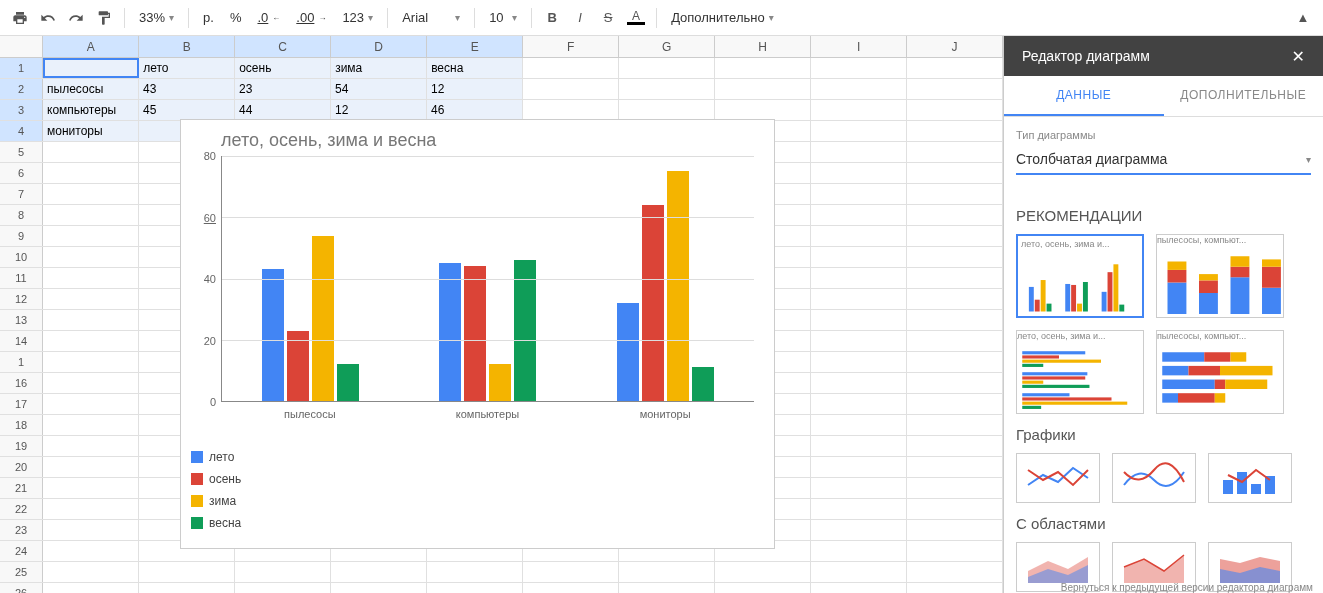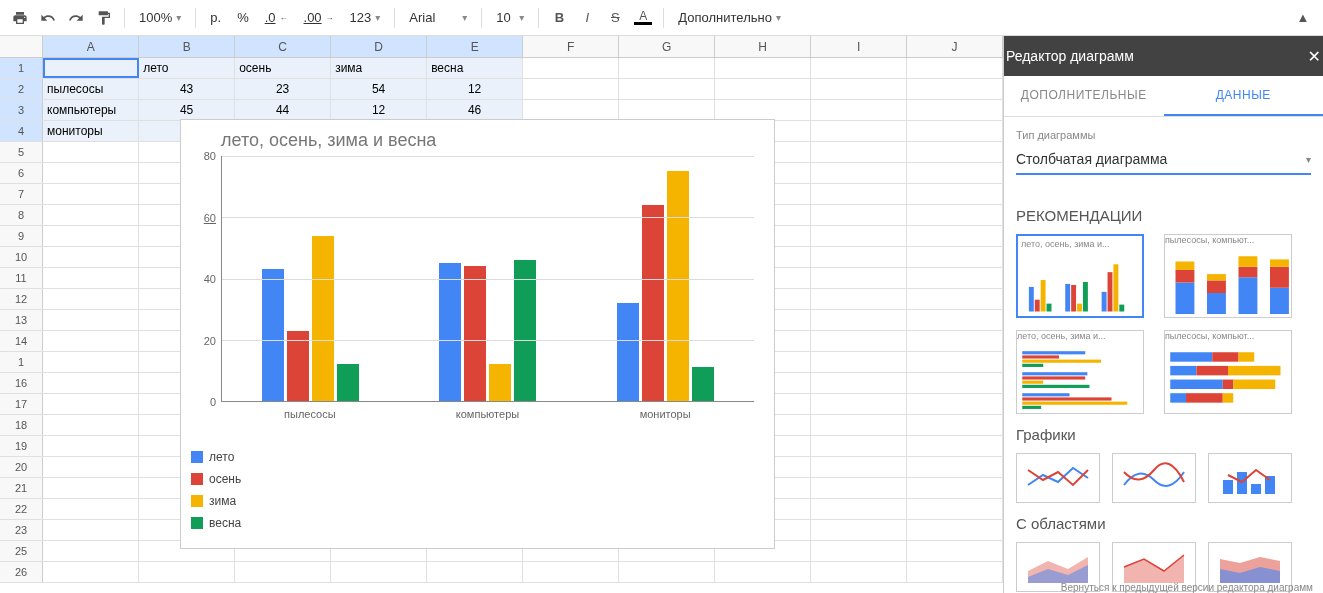--- a/index.html
+++ b/index.html
@@ -14,50 +14,50 @@
 .sheet-area { flex: 1; position: relative; overflow: hidden; }
 .col-headers { display: flex; height: 22px; background: #f8f8f8; border-bottom: 1px solid #ccc; }
 .row-header-corner { width: 45px; border-right: 1px solid #ccc; background: #f8f8f8; }
 .col-h { width: 100px; border-right: 1px solid #ccc; text-align: center; line-height: 22px; color: #555; font-size: 12px; }
 .col-h.sel { background: #d0e4ff; }
 .rows { position: relative; }
 .row { display: flex; height: 21px; border-bottom: 1px solid #e0e0e0; }
 .row-h { width: 45px; border-right: 1px solid #ccc; text-align: center; line-height: 21px; color: #555; font-size: 11px; background: #f8f8f8; }
 .row-h.sel { background: #d0e4ff; }
 .cell { width: 100px; border-right: 1px solid #e0e0e0; padding: 0 4px; line-height: 21px; font-size: 12px; white-space: nowrap; overflow: hidden; }
-.cell.num { text-align: center; }
+.cell.num { text-align: left; }
 .cell.sel { background: #eaf1fb; }
 .cell.active { border: 2px solid #4285f4; line-height: 17px; }
 .chart-overlay { position: absolute; left: 180px; top: 83px; width: 595px; height: 430px; background: #fff; border: 1px solid #ccc; z-index: 10; display: flex; padding: 10px 20px 10px 10px; flex-direction: column; }
 .chart-title { font-size: 18px; color: #777; margin-bottom: 5px; margin-left: 30px; }
 .chart-body { flex: 1; display: flex; flex-direction: column; }
 .chart-plot { flex: 1; display: flex; }
 .chart-yaxis { width: 30px; position: relative; }
 .chart-yaxis div { position: absolute; right: 5px; font-size: 11px; color: #666; transform: translateY(-50%); }
 .chart-grid { flex: 1; position: relative; border-left: 1px solid #888; border-bottom: 1px solid #888; }
 .gridline { position: absolute; left: 0; right: 0; height: 1px; background: #ddd; }
 .bar-groups { position: absolute; left: 0; right: 0; bottom: 0; top: 0; display: flex; }
 .bar-group { flex: 1; display: flex; align-items: flex-end; justify-content: center; gap: 3px; }
 .bar { width: 22px; }
 .chart-xlabels { display: flex; margin-left: 30px; }
 .chart-xlabels div { flex: 1; text-align: center; font-size: 11px; color: #666; padding-top: 6px; }
 .chart-legend { width: 80px; padding-top: 30px; }
 .leg-item { display: flex; align-items: center; gap: 6px; margin-bottom: 8px; font-size: 12px; color: #444; }
 .leg-sw { width: 12px; height: 12px; }
 .side-panel { width: 320px; background: #fff; border-left: 1px solid #ccc; display: flex; flex-direction: column; }
-.sp-header { background: #424242; color: #fff; height: 40px; display: flex; align-items: center; justify-content: space-between; padding: 0 2px; font-size: 14px; }
+.sp-header { background: #424242; color: #fff; height: 40px; display: flex; align-items: center; justify-content: space-between; padding: 0 18px; font-size: 14px; }
 .sp-close { cursor: pointer; font-size: 16px; }
 .sp-tabs { display: flex; border-bottom: 1px solid #ddd; }
 .sp-tab { flex: 1; text-align: center; padding: 12px 0; font-size: 12px; color: #888; cursor: pointer; letter-spacing: 0.5px; }
 .sp-tab.active { color: #4285f4; border-bottom: 2px solid #4285f4; font-weight: 500; }
 .sp-body { flex: 1; overflow-y: auto; padding: 12px; position: relative; }
 .sp-label { font-size: 11px; color: #888; margin-bottom: 4px; }
 .sp-select { width: 100%; border: none; border-bottom: 2px solid #4285f4; padding: 6px 0; font-size: 14px; color: #333; background: transparent; display: flex; justify-content: space-between; align-items: center; cursor: pointer; margin-bottom: 32px; }
 .sp-section-title { font-size: 15px; color: #555; font-weight: 500; margin: 12px 0 10px; }
-.thumb-row { display: flex; gap: 20px; margin-bottom: 12px; }
+.thumb-row { display: flex; gap: 12px; margin-bottom: 12px; }
 .chart-thumb { border: 1px solid #ccc; width: 128px; height: 84px; padding: 0; cursor: pointer; background: #fff; display: flex; flex-direction: column; }
 .chart-thumb.selected { border: 2px solid #4285f4; padding: 3px; }
 .thumb-title { font-size: 9px; color: #888; margin-bottom: 3px; white-space: nowrap; overflow: hidden; }
 .thumb-draw { flex: 1; position: relative; }
 .small-thumb-row { display: flex; gap: 12px; }
 .small-thumb { border: 1px solid #ccc; width: 84px; height: 50px; cursor: pointer; display: flex; align-items: center; justify-content: center; }
 .footer-link { position: absolute; bottom: 0; right: 10px; font-size: 10px; color: #888; }
 svg { pointer-events: none; }
 </style>
 </head>
@@ -79,21 +79,21 @@
         <path d="M18.4 10.6C16.55 8.99 14.15 8 11.5 8c-4.65 0-8.58 3.03-9.96 7.22L3.9 16c1.05-3.19 4.05-5.5 7.6-5.5 1.95 0 3.73.72 5.12 1.88L13 16h9V7l-3.6 3.6z"></path>
       </svg>
     </div>
   <div class="tb-icon">
       <svg width="16" height="16" viewBox="0 0 24 24" fill="#555">
         <path d="M18 4V3c0-.55-.45-1-1-1H5c-.55 0-1 .45-1 1v4c0 .55.45 1 1 1h12c.55 0 1-.45 1-1V6h1v4H9v11c0 .55.45 1 1 1h2c.55 0 1-.45 1-1v-9h8V4h-3z"></path>
       </svg>
     </div>
   <div class="tb-sep"></div>
   <div class="tb-text">
-      <span>100%</span>
+      <span>33%</span>
       <span class="tb-drop">▾</span>
     </div>
   <div class="tb-sep"></div>
   <div class="tb-text">p.</div>
   <div class="tb-text">%</div>
   <div class="tb-text">
       <span style="text-decoration:underline">.0</span>
       <span style="font-size:8px">←</span>
     </div>
   <div class="tb-text">
@@ -434,20 +434,33 @@
           <div class="cell"></div>
           <div class="cell"></div>
           <div class="cell"></div>
           <div class="cell"></div>
           <div class="cell"></div>
           <div class="cell"></div>
           <div class="cell"></div>
         </div>
         <div class="row">
           <div class="row-h">23</div>
+          <div class="cell"></div>
+          <div class="cell"></div>
+          <div class="cell"></div>
+          <div class="cell"></div>
+          <div class="cell"></div>
+          <div class="cell"></div>
+          <div class="cell"></div>
+          <div class="cell"></div>
+          <div class="cell"></div>
+          <div class="cell"></div>
+        </div>
+        <div class="row">
+          <div class="row-h">24</div>
           <div class="cell"></div>
           <div class="cell"></div>
           <div class="cell"></div>
           <div class="cell"></div>
           <div class="cell"></div>
           <div class="cell"></div>
           <div class="cell"></div>
           <div class="cell"></div>
           <div class="cell"></div>
           <div class="cell"></div>
@@ -544,22 +557,22 @@
         </div>
     </div>
   </div>
 
   <div class="side-panel">
     <div class="sp-header">
       <span>Редактор диаграмм</span>
       <span class="sp-close">✕</span>
     </div>
     <div class="sp-tabs">
+      <div class="sp-tab active">ДАННЫЕ</div>
       <div class="sp-tab">ДОПОЛНИТЕЛЬНЫЕ</div>
-      <div class="sp-tab active">ДАННЫЕ</div>
     </div>
     <div class="sp-body">
       <div class="sp-label">Тип диаграммы</div>
       <div class="sp-select">
         <span>Столбчатая диаграмма</span>
         <span class="tb-drop">▾</span>
       </div>
       <div class="sp-section-title">РЕКОМЕНДАЦИИ</div>
       <div class="thumb-row">
         <div class="chart-thumb selected">

